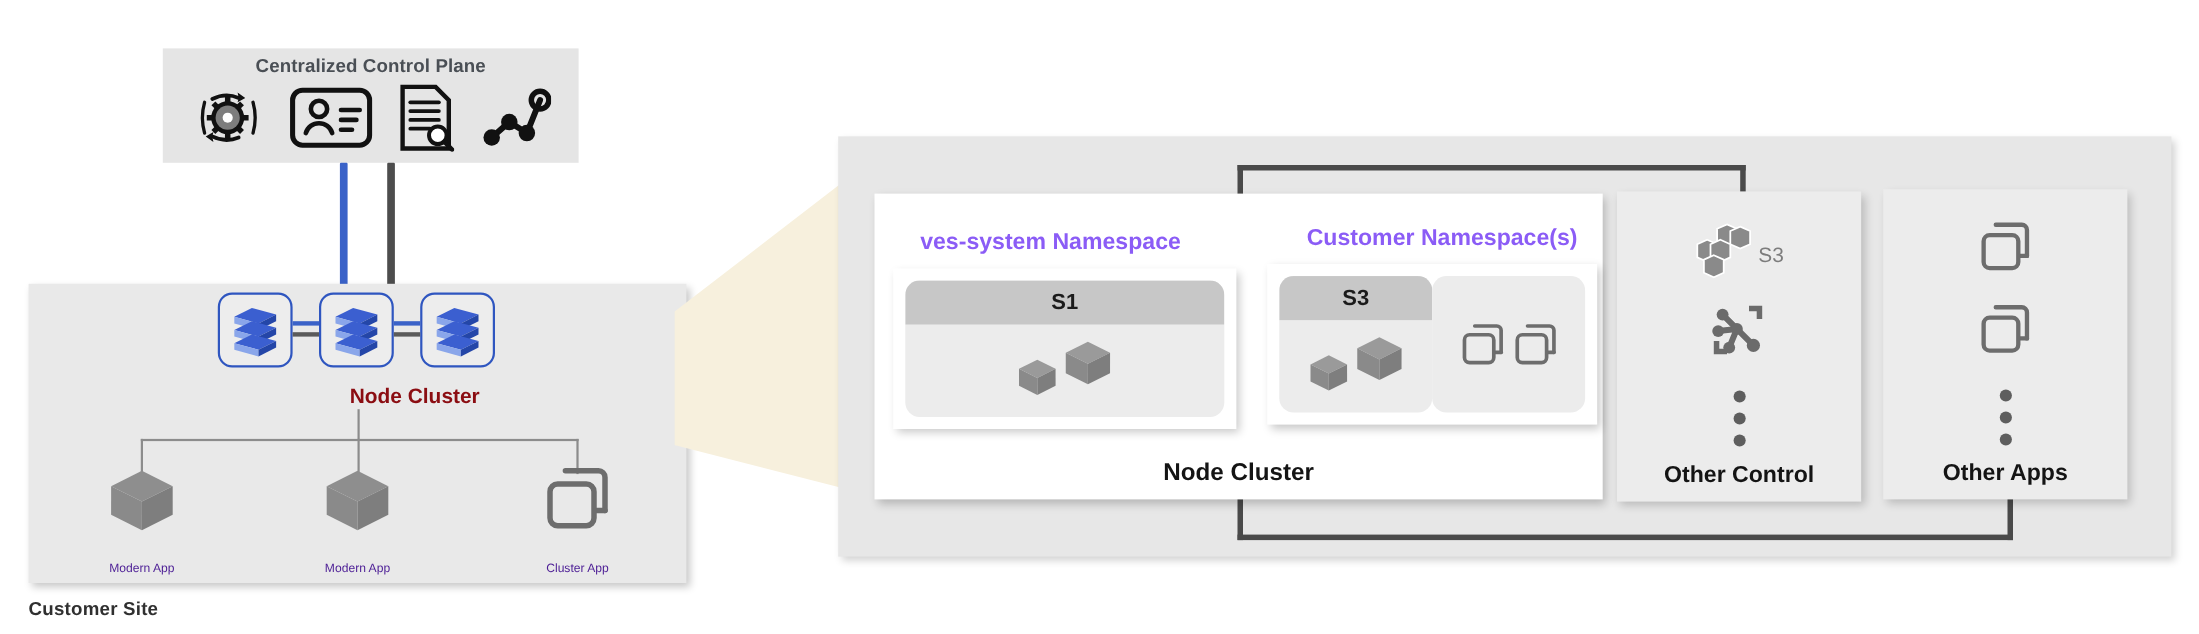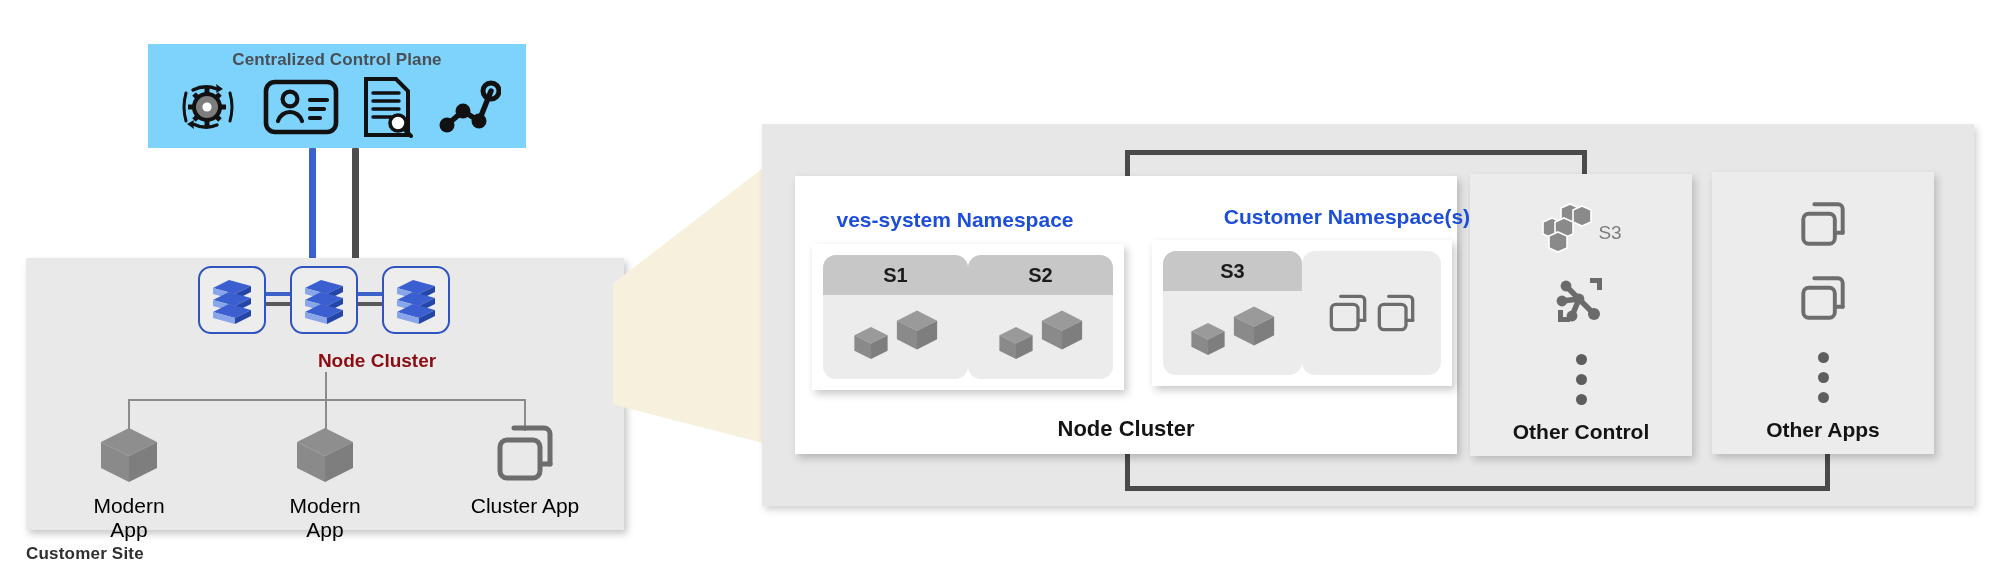--- a/index.html
+++ b/index.html
@@ -7,21 +7,21 @@
     width:1999px;height:576px;background:#ffffff;
     font-family:"Liberation Sans",sans-serif;
     overflow:hidden;position:relative;
   }
   .stage{position:absolute;inset:0;}
   .abs{position:absolute;}
 
   
   #control-plane{
     left:148px;top:44px;width:378px;height:104px;
-    background:#7dd3fc;
+    background:#e5e5e5;
   }
   #control-plane .cp-title{
     position:absolute;left:0;right:0;top:6px;text-align:center;
     font-size:17px;font-weight:bold;color:#4a4f55;letter-spacing:.1px;
   }
   .cp-icons{
     position:absolute;left:0;right:0;top:30px;height:70px;
     display:flex;align-items:center;justify-content:space-around;padding:0 14px;
   }
   .cp-icons .ico{display:block;}
@@ -63,21 +63,21 @@
 
   
   .tline{background:#8c8c8c;}
   #tl-stem{left:325px;top:372px;width:2px;height:28px;}
   #tl-bar{left:128px;top:399px;width:398px;height:2px;}
   #tl-d1{left:128px;top:399px;width:2px;height:32px;}
   #tl-d2{left:325px;top:399px;width:2px;height:38px;}
   #tl-d3{left:524px;top:399px;width:2px;height:32px;}
 
   .app-slot{width:110px;text-align:center;}
-  .app-label{font-size:21px;color:#000000;margin-top:4px;}
+  .app-label{font-size:11px;color:#4c1d95;margin-top:20px;}
   #app-1{left:74px;top:424px;}
   #app-2{left:270px;top:424px;}
   #app-3{left:470px;top:420px;}
 
   
   #zoom-wedge{
     left:613px;top:168px;width:150px;height:275px;
     background:#f7f0dd;
     clip-path:polygon(0 42%,100% 0,100% 100%,0 86%);
   }
@@ -88,23 +88,23 @@
 
   #node-cluster-card{
     left:795px;top:176px;width:662px;height:278px;
     background:#ffffff;box-shadow:3px 4px 8px rgba(0,0,0,.22);
   }
   #node-cluster-label-right{
     left:795px;top:416px;width:662px;text-align:center;
     font-size:22px;font-weight:bold;color:#141414;
   }
 
-  .ns-title{font-size:21px;font-weight:bold;color:#1d4ed8;text-align:center;}
+  .ns-title{font-size:21px;font-weight:bold;color:#8b5cf6;text-align:center;}
   #ns-title-1{left:795px;top:208px;width:320px;}
-  #ns-title-2{left:1187px;top:205px;width:320px;}
+  #ns-title-2{left:1151px;top:205px;width:320px;}
 
   .ns-card{background:#ffffff;box-shadow:3px 4px 8px rgba(0,0,0,.22);display:flex;gap:0;padding:11px;box-sizing:border-box;}
   #ns-card-1{left:812px;top:244px;width:312px;height:146px;}
   #ns-card-2{left:1152px;top:240px;width:300px;height:146px;}
 
   .pod{
     flex:1;background:#ececec;border-radius:13px;overflow:hidden;
     display:flex;flex-direction:column;
   }
   .pod-head{
@@ -329,35 +329,20 @@
             <path d="M4 18 L32 32 L32 58 L4 44 Z" fill="#8a8a8a"></path>
             <path d="M32 32 L60 18 L60 44 L32 58 Z" fill="#7e7e7e"></path>
         </svg>
         <svg width="46" height="46" viewBox="0 0 64 62" style="margin-bottom:14px">
           <path d="M32 4 L60 18 L32 32 L4 18 Z" fill="#9a9a9a"></path>
             <path d="M4 18 L32 32 L32 58 L4 44 Z" fill="#8a8a8a"></path>
             <path d="M32 32 L60 18 L60 44 L32 58 Z" fill="#7e7e7e"></path>
         </svg>
       </div>
     </div>
-    <div class="pod">
-      <div class="pod-head">S2</div>
-      <div class="pod-body">
-        <svg width="38" height="40" viewBox="0 0 64 62" style="margin-top:12px">
-          <path d="M32 4 L60 18 L32 32 L4 18 Z" fill="#9a9a9a"></path>
-            <path d="M4 18 L32 32 L32 58 L4 44 Z" fill="#8a8a8a"></path>
-            <path d="M32 32 L60 18 L60 44 L32 58 Z" fill="#7e7e7e"></path>
-        </svg>
-        <svg width="46" height="46" viewBox="0 0 64 62" style="margin-bottom:14px">
-          <path d="M32 4 L60 18 L32 32 L4 18 Z" fill="#9a9a9a"></path>
-            <path d="M4 18 L32 32 L32 58 L4 44 Z" fill="#8a8a8a"></path>
-            <path d="M32 32 L60 18 L60 44 L32 58 Z" fill="#7e7e7e"></path>
-        </svg>
-      </div>
-    </div>
   </div>
 
   <div class="abs ns-card" id="ns-card-2">
     <div class="pod">
       <div class="pod-head">S3</div>
       <div class="pod-body">
         <svg width="38" height="40" viewBox="0 0 64 62" style="margin-top:12px">
           <path d="M32 4 L60 18 L32 32 L4 18 Z" fill="#9a9a9a"></path>
             <path d="M4 18 L32 32 L32 58 L4 44 Z" fill="#8a8a8a"></path>
             <path d="M32 32 L60 18 L60 44 L32 58 Z" fill="#7e7e7e"></path>

